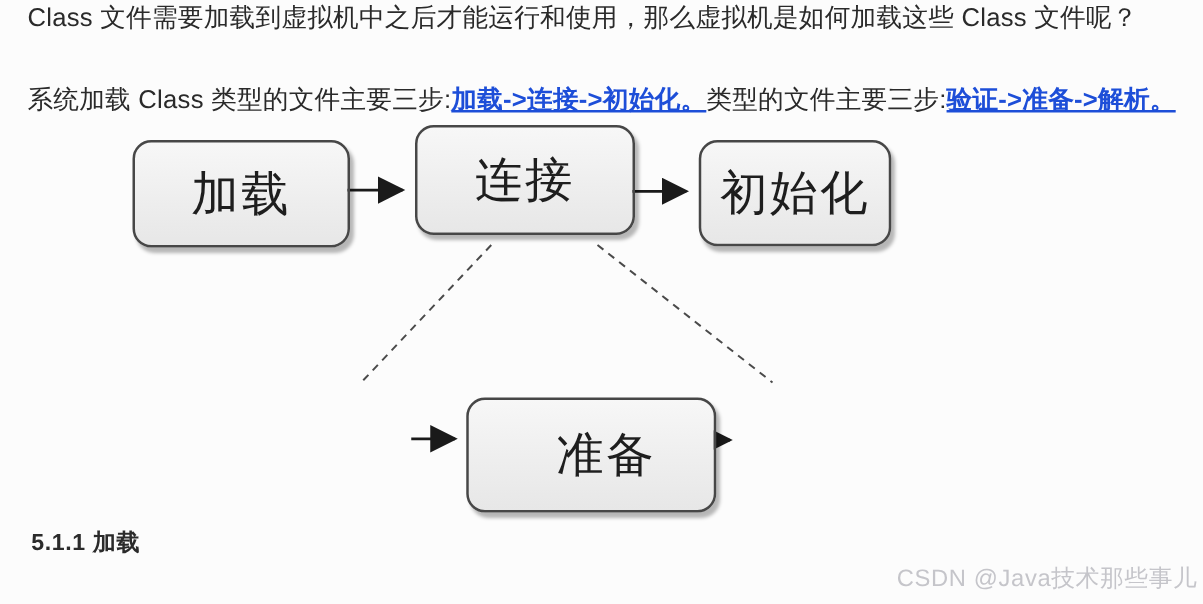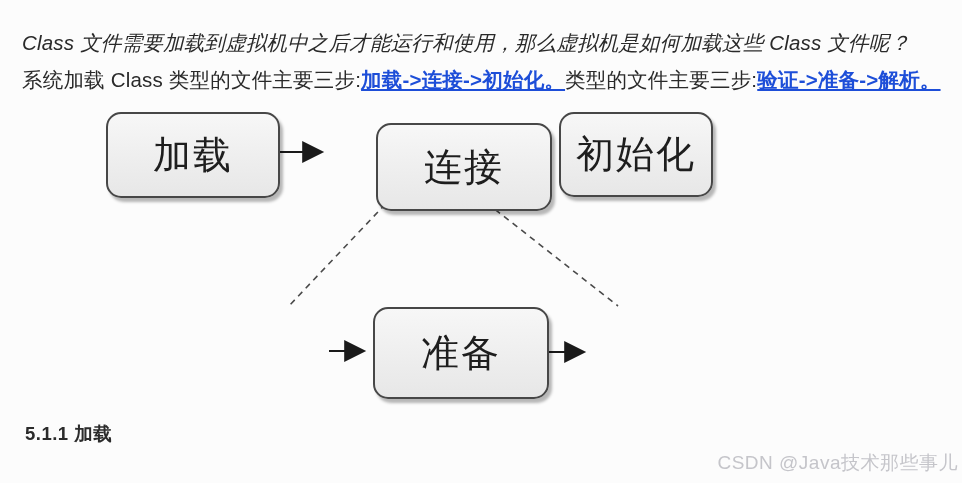--- a/index.html
+++ b/index.html
@@ -12,42 +12,42 @@
   }
   .page{position:relative;width:962px;height:483px;}
 
   
   .para{
     position:absolute;left:22px;
     font-size:20.5px;line-height:30px;
     color:#2a2a2a;letter-spacing:0.2px;
     white-space:nowrap;
   }
-  .para-1{top:28px;font-style:italic;}
+  .para-1{top:0;}
   .para-2{top:65px;}
   .para b{font-weight:bold;color:#1d4ed8;text-decoration:underline;}
 
   
   .diagram{position:absolute;left:0;top:0;width:962px;height:371px;}
   .edges{position:absolute;left:0;top:0;}
   .node{
     position:absolute;
     display:flex;align-items:center;justify-content:center;
     background:linear-gradient(180deg,#f7f7f7 0%,#eeeeee 55%,#e7e7e7 100%);
     border:2px solid #474747;
     border-radius:15px;
     box-shadow:3px 4px 3px rgba(0,0,0,0.28);
     font-size:38px;color:#1e1e1e;
     letter-spacing:2px;
   }
   .node-load    {left:106px;top:112px;width:170px;height:82px;}
-  .node-link    {left:332px;top:123px;width:172px;height:84px;margin-left:44px;}
+  .node-link    {left:332px;top:100px;width:172px;height:84px;}
   .node-init    {left:559px;top:112px;width:150px;height:81px;text-align:right;}
   .node-verify  {left:158px;top:308px;width:170px;height:87px;}
-  .node-prepare {left:373px;top:307px;width:172px;height:88px;}
+  .node-prepare {left:373px;top:318px;width:172px;height:88px;padding-left:24px;}
   .node-resolve {left:593px;top:307px;width:147px;height:87px;}
 
   
   .section-heading{
     position:absolute;left:25px;top:421px;
     font-size:18.5px;font-weight:bold;color:#2b2b2b;
     letter-spacing:0.5px;
   }
 
   

